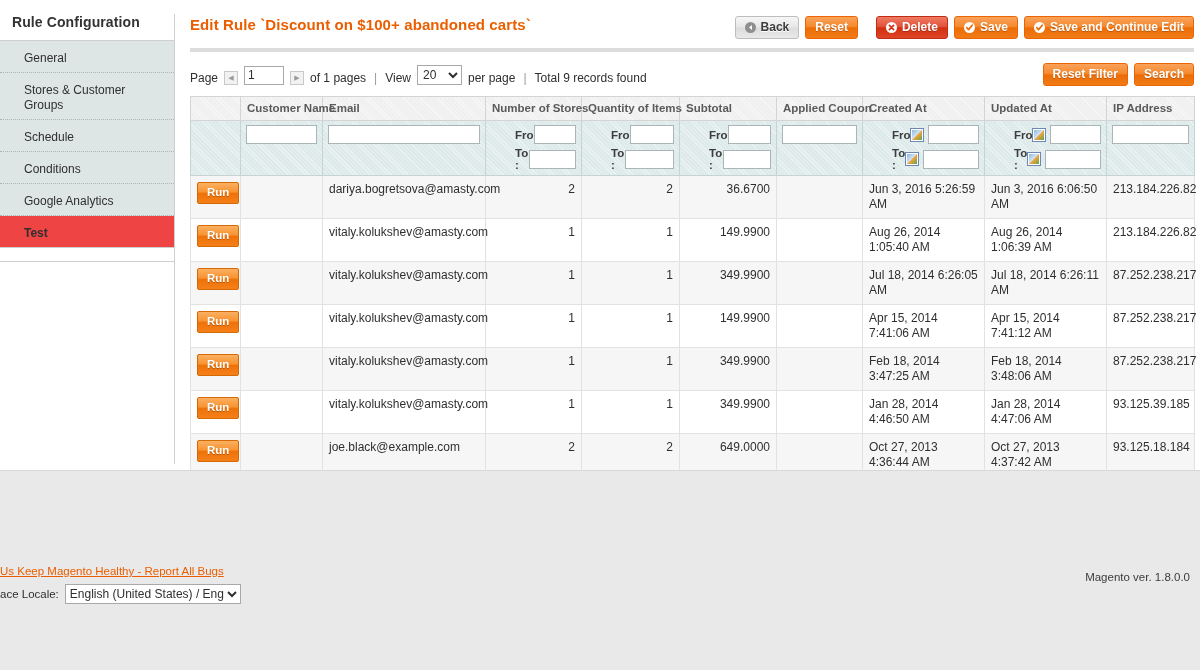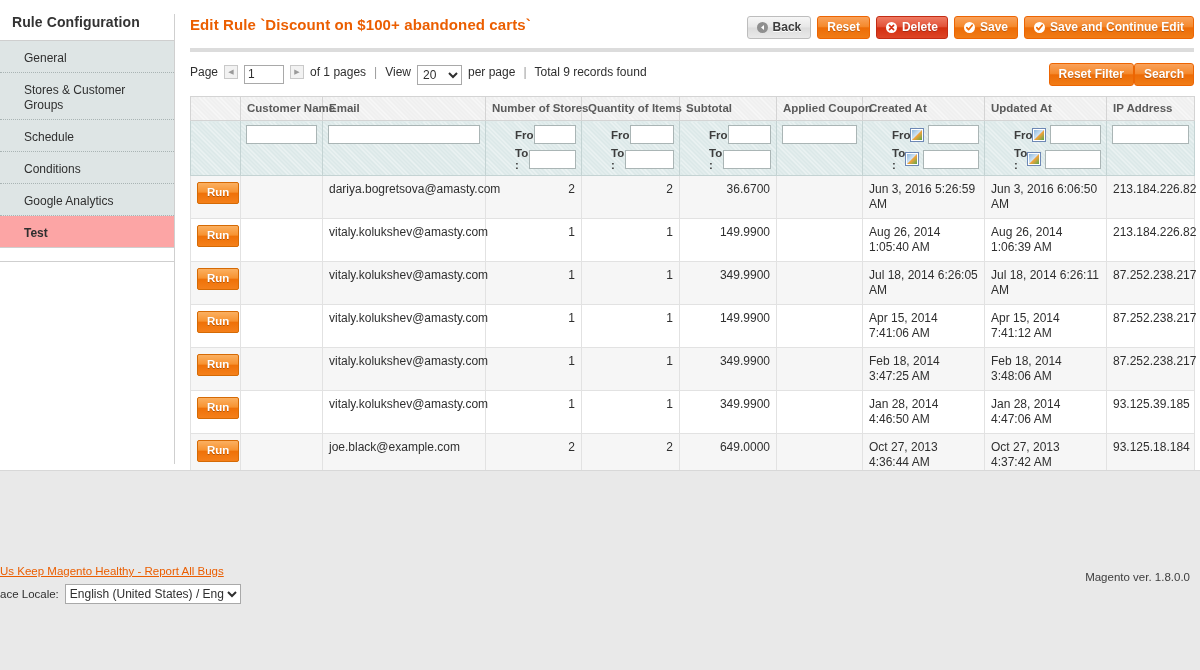--- a/index.html
+++ b/index.html
@@ -28,21 +28,21 @@
   }
   .sidebar-list { list-style: none; margin: 0; padding: 0; border-top: 1px solid #cfcfcf; }
   .sidebar-item {
     background: #dee5e5;
     border-bottom: 1px dotted #a9b4b4;
     padding: 10px 10px 6px 24px;
     font-size: 12px; color: #2f2f2f; cursor: pointer;
     line-height: 15px;
   }
   .sidebar-item.active {
-    background: #fca5a5; font-weight: bold; border-bottom: 1px solid #cfcfcf;
+    background: #ef4444; font-weight: bold; border-bottom: 1px solid #cfcfcf;
   }
   .sidebar-tail { height: 14px; border-bottom: 1px solid #cfcfcf; background:#fff; }
 
   
   .main {
     position: absolute; left: 190px; top: 0; right: 0; width: 1010px;
   }
   .page-head {
     display: flex; justify-content: space-between;
     padding: 16px 6px 9px 0;
@@ -64,52 +64,53 @@
     text-shadow: 0 1px 0 rgba(0,0,0,.22);
     background: linear-gradient(to bottom,#f9a25b 0%,#f58a2e 45%,#ed6c07 52%,#f07c16 100%);
   }
   .btn-grey {
     border: 1px solid #bdbdbd; color: #3d3d3d; text-shadow: 0 1px 0 #fff;
     background: linear-gradient(to bottom,#f6f6f6 0%,#e7e7e7 48%,#dcdcdc 52%,#e9e9e9 100%);
   }
   .btn-red {
     border: 1px solid #c32c14;
     background: linear-gradient(to bottom,#ef7b63 0%,#e2533a 45%,#d42e10 52%,#dd4526 100%);
+    margin-left: 12px;
   }
   .ico-circ {
     width: 11px; height: 11px; border-radius: 50%;
     display: inline-block; position: relative; flex: 0 0 auto;
   }
   .ico-circ.white { background: #fff; }
   .ico-circ.grey  { background: #8f8f8f; }
   .ico-circ svg { position: absolute; left: 0; top: 0; }
 
   .head-rule { height: 4px; background: #dcdcdc; margin: 0 6px 0 0; }
 
   
   .grid-toolbar {
     display: flex; align-items: center; justify-content: space-between;
     padding: 11px 6px 10px 0;
   }
-  .pager { display: flex; align-items: flex-start; gap: 6px; font-size: 12px; color: #2f2f2f; }
+  .pager { display: flex; align-items: flex-end; gap: 6px; font-size: 12px; color: #2f2f2f; }
   .pager-arrow {
     width: 14px; height: 14px; border: 1px solid #c9c9c9; background: #f2f2f2;
     display: inline-flex; align-items: center; justify-content: center; cursor: pointer;
   }
   .pager-arrow i { font-style: normal; font-size: 7px; color: #9a9a9a; line-height: 1; }
   .pager input.page-num {
     width: 40px; height: 19px; border: 1px solid #a9a9a9; font-size: 12px;
     padding: 1px 3px; font-family: "Liberation Sans", sans-serif; color:#2f2f2f;
   }
   .pager select.per-page {
     height: 20px; border: 1px solid #a9a9a9; font-size: 12px; padding: 0 1px;
     font-family: "Liberation Sans", sans-serif; color:#2f2f2f; background:#fff;
   }
   .sep { color: #9a9a9a; margin: 0 2px; }
-  .tool-buttons { display: flex; }
+  .tool-buttons { display: flex; gap: 6px; }
 
   
   table.grid { border-collapse: collapse; width: 1004px; table-layout: fixed; }
   table.grid th {
     background: #efefef;
     background-image: repeating-linear-gradient(45deg, rgba(255,255,255,.55) 0 1px, rgba(0,0,0,0) 1px 3px);
     border: 1px solid #d4d4d4; border-left: none;
     color: #5a5a5a; font-size: 11.5px; font-weight: bold;
     text-align: left; padding: 5px 6px 6px 6px; height: 21px;
     white-space: nowrap;

